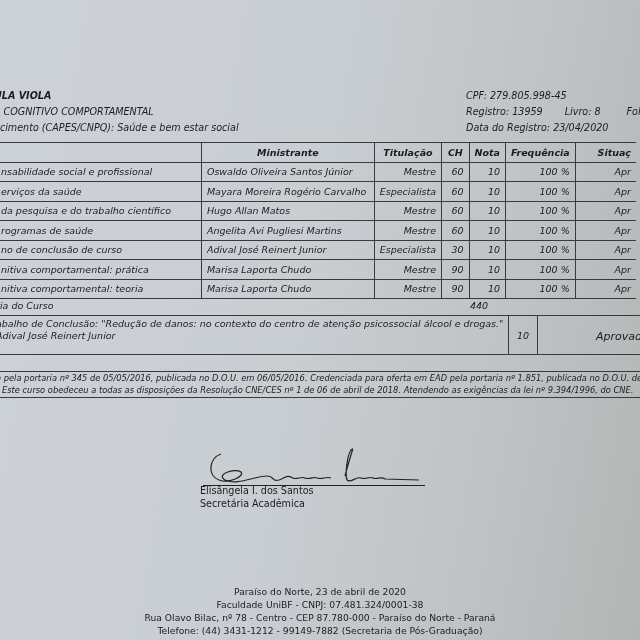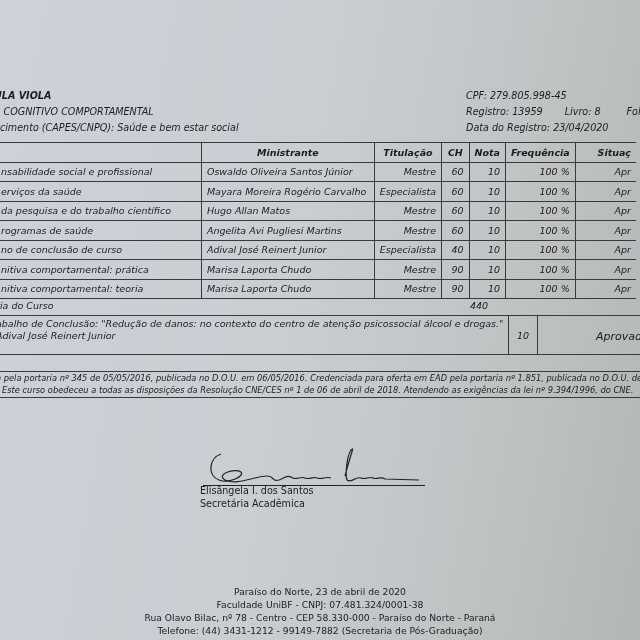--- a/index.html
+++ b/index.html
@@ -143,21 +143,21 @@
       <td class="c">Mestre</td>
       <td class="c">60</td>
       <td class="c">10</td>
       <td class="c">100 %</td>
       <td>Apr</td>
     </tr>
     <tr>
       <td>no de conclusão de curso</td>
       <td>Adival José Reinert Junior</td>
       <td class="c">Especialista</td>
-      <td class="c">40</td>
+      <td class="c">30</td>
       <td class="c">10</td>
       <td class="c">100 %</td>
       <td>Apr</td>
     </tr>
     <tr>
       <td>nitiva comportamental: prática</td>
       <td>Marisa Laporta Chudo</td>
       <td class="c">Mestre</td>
       <td class="c">90</td>
       <td class="c">10</td>
@@ -203,15 +203,15 @@
 </svg>
 <div class="sig-line"></div>
 <div class="sig-name">
   <div>Elisângela I. dos Santos</div>
   <div>Secretária Acadêmica</div>
 </div>
 
 <div class="footer">
   <div>Paraíso do Norte, 23 de abril de 2020</div>
   <div>Faculdade UniBF - CNPJ: 07.481.324/0001-38</div>
-  <div>Rua Olavo Bilac, nº 78 - Centro - CEP 58.330-000 - Paraíso do Norte - Paraná</div>
+  <div>Rua Olavo Bilac, nº 78 - Centro - CEP 87.780-000 - Paraíso do Norte - Paraná</div>
   <div>Telefone: (44) 3431-1212 - 99149-7882 (Secretaria de Pós-Graduação)</div>
 </div>
 
 </body></html>

